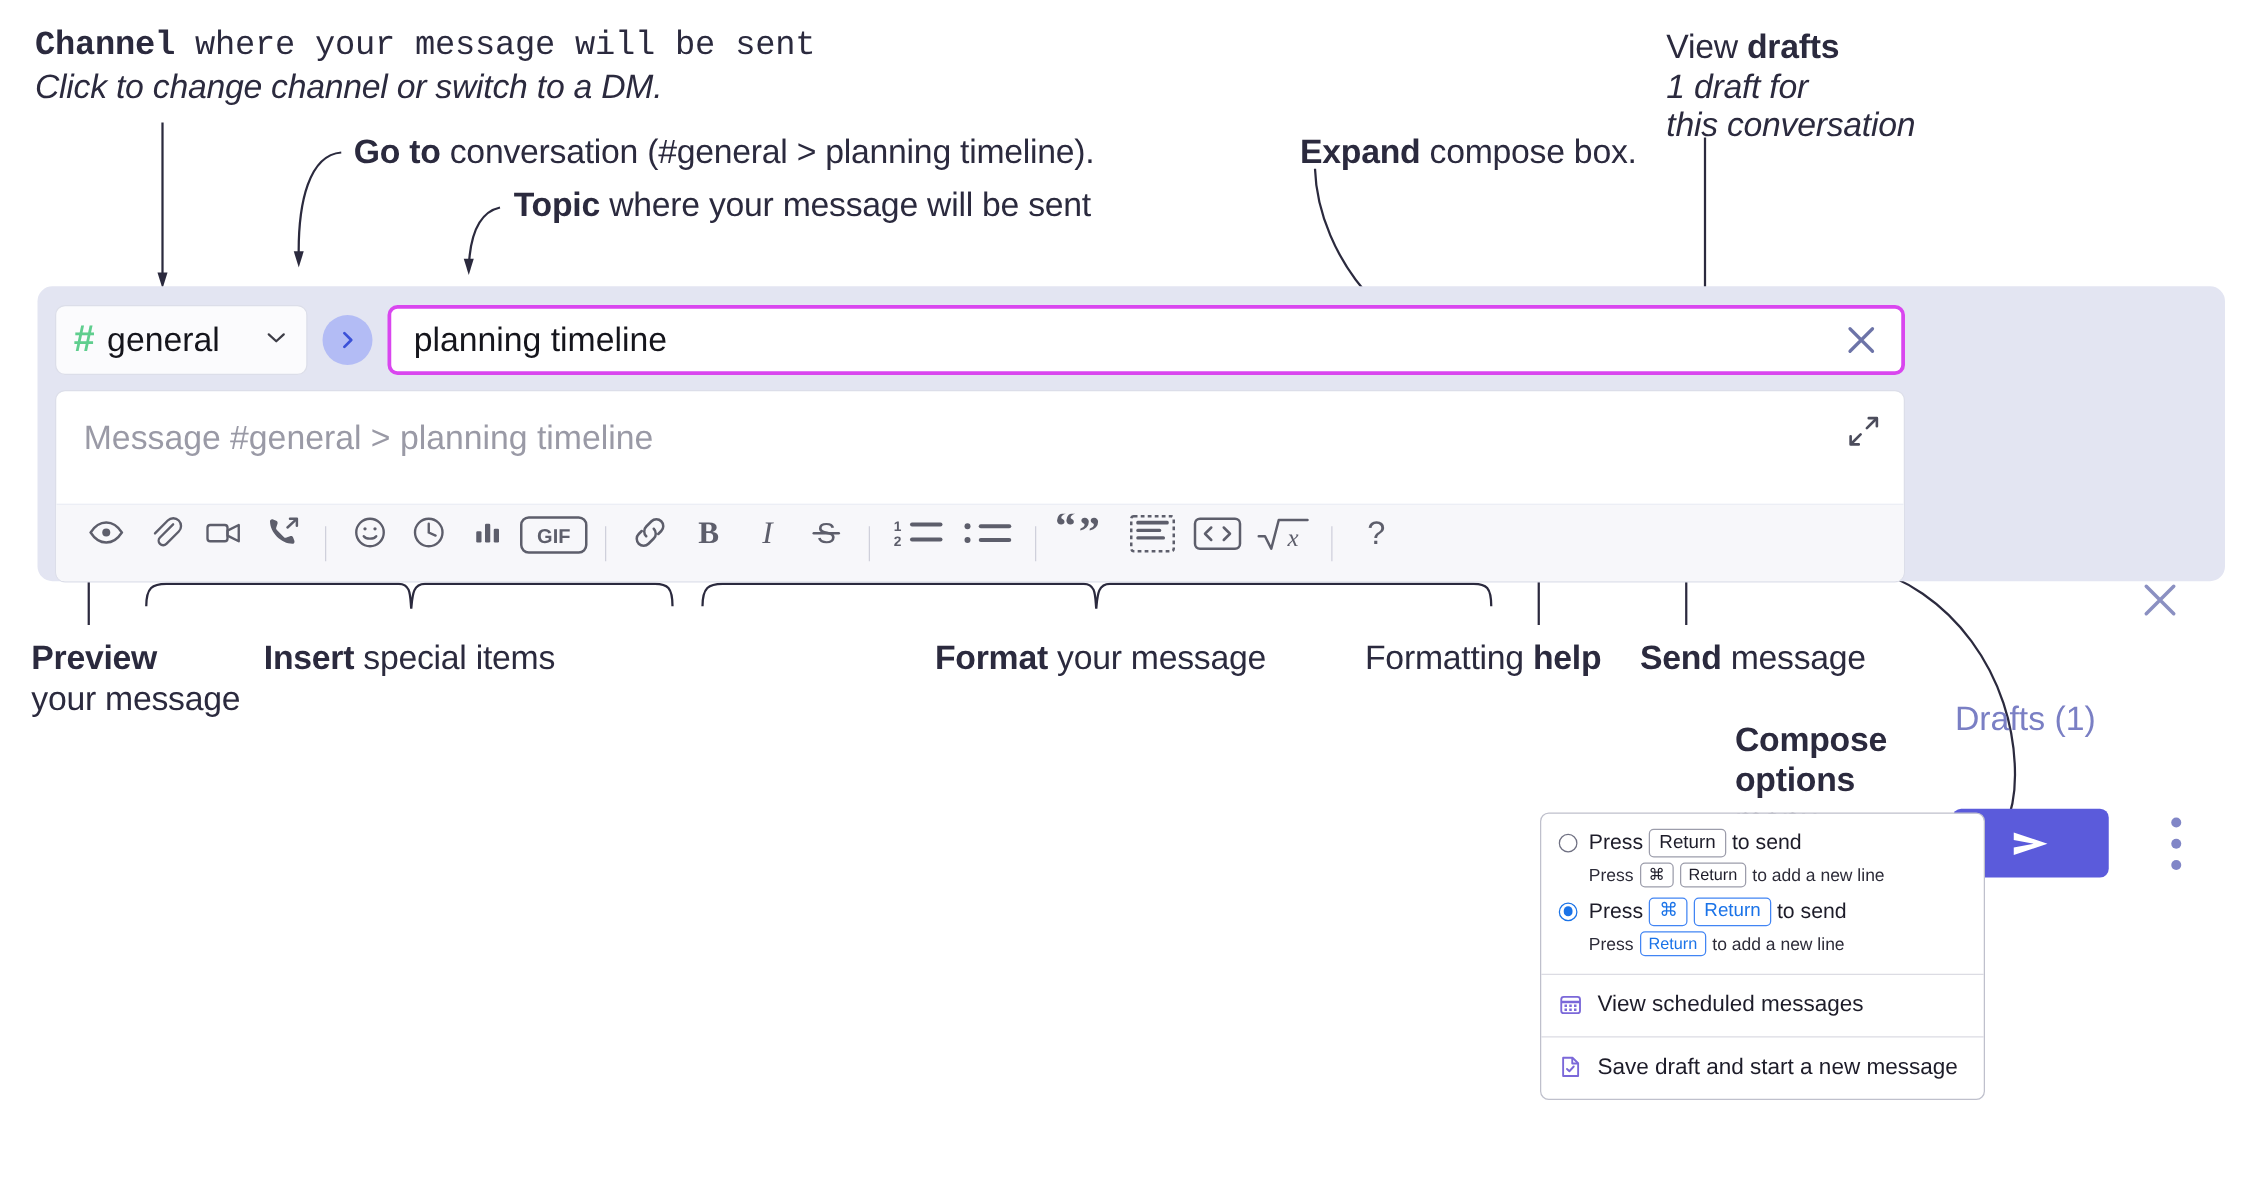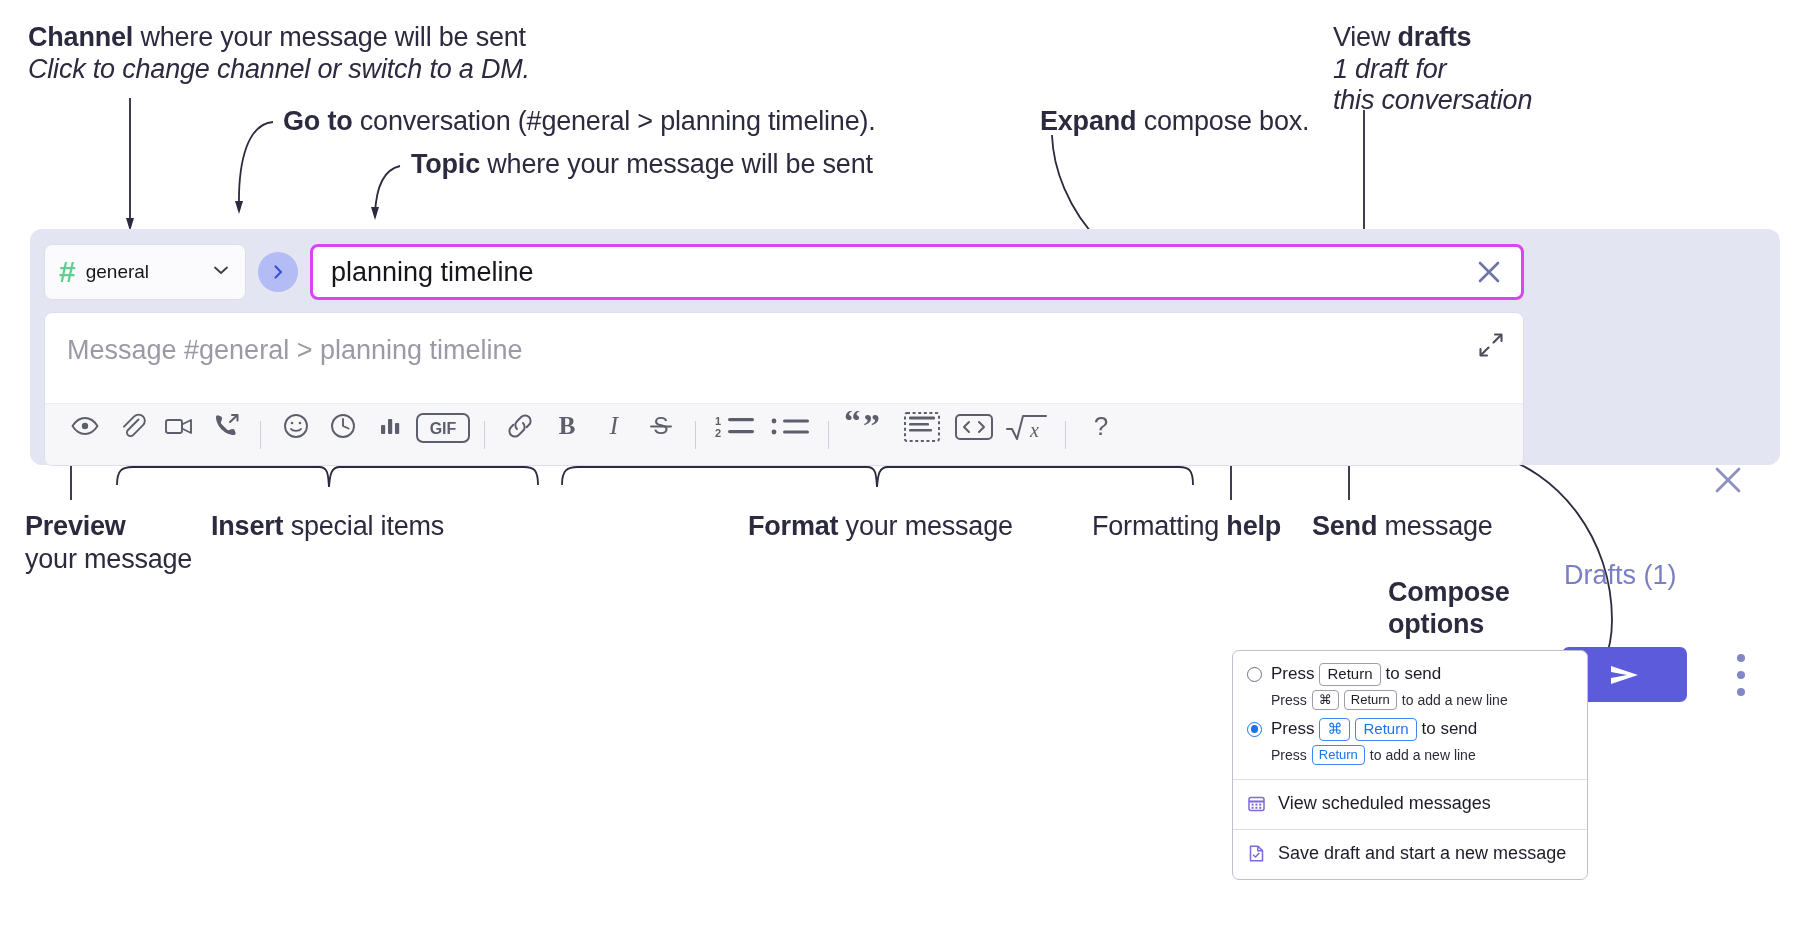--- a/index.html
+++ b/index.html
@@ -48,21 +48,21 @@
     border-radius:8px;
     display:flex;align-items:center;
     gap:10px;
     padding:0 14px;
     box-sizing:border-box;
     cursor:pointer;
   }
   #channel-select .hashglyph{
     font-size:30px;font-weight:700;color:#5fce8e;line-height:1;
   }
-  #channel-name{font-size:19px;color:#15151c;}
+  #channel-name{font-size:27px;color:#15151c;}
   .chev{margin-left:auto;}
 
   
   #goto-button{
     width:40px;height:40px;border-radius:50%;
     background:#b3bcf5;
     display:flex;align-items:center;justify-content:center;
     cursor:pointer;flex:0 0 auto;
   }
 
@@ -172,21 +172,21 @@
   .menu-item{
     display:flex;align-items:center;gap:12px;
     padding:7px 14px;font-size:18px;cursor:pointer;
   }
   .menu-item .mi-ico{flex:0 0 auto;display:flex;align-items:center;color:#7b68d9;}
   .menu-pad{height:6px;}
 </style>
 </head>
 <body>
 
-<div class="anno" style="left:28px;top:22px;">
+<div class="anno" style="left:28px;top:22px;font-family:Liberation Mono, monospace;">
   <b>Channel</b><span> where your message will be sent</span>
 </div>
 <div class="anno ital" style="left:28px;top:54px;">Click to change channel or switch to a DM.</div>
 
 <div class="anno" style="left:283px;top:106px;">
   <b>Go to</b><span> conversation (#general &gt; planning timeline).</span>
 </div>
 
 <div class="anno" style="left:411px;top:149px;">
   <b>Topic</b><span> where your message will be sent</span>

